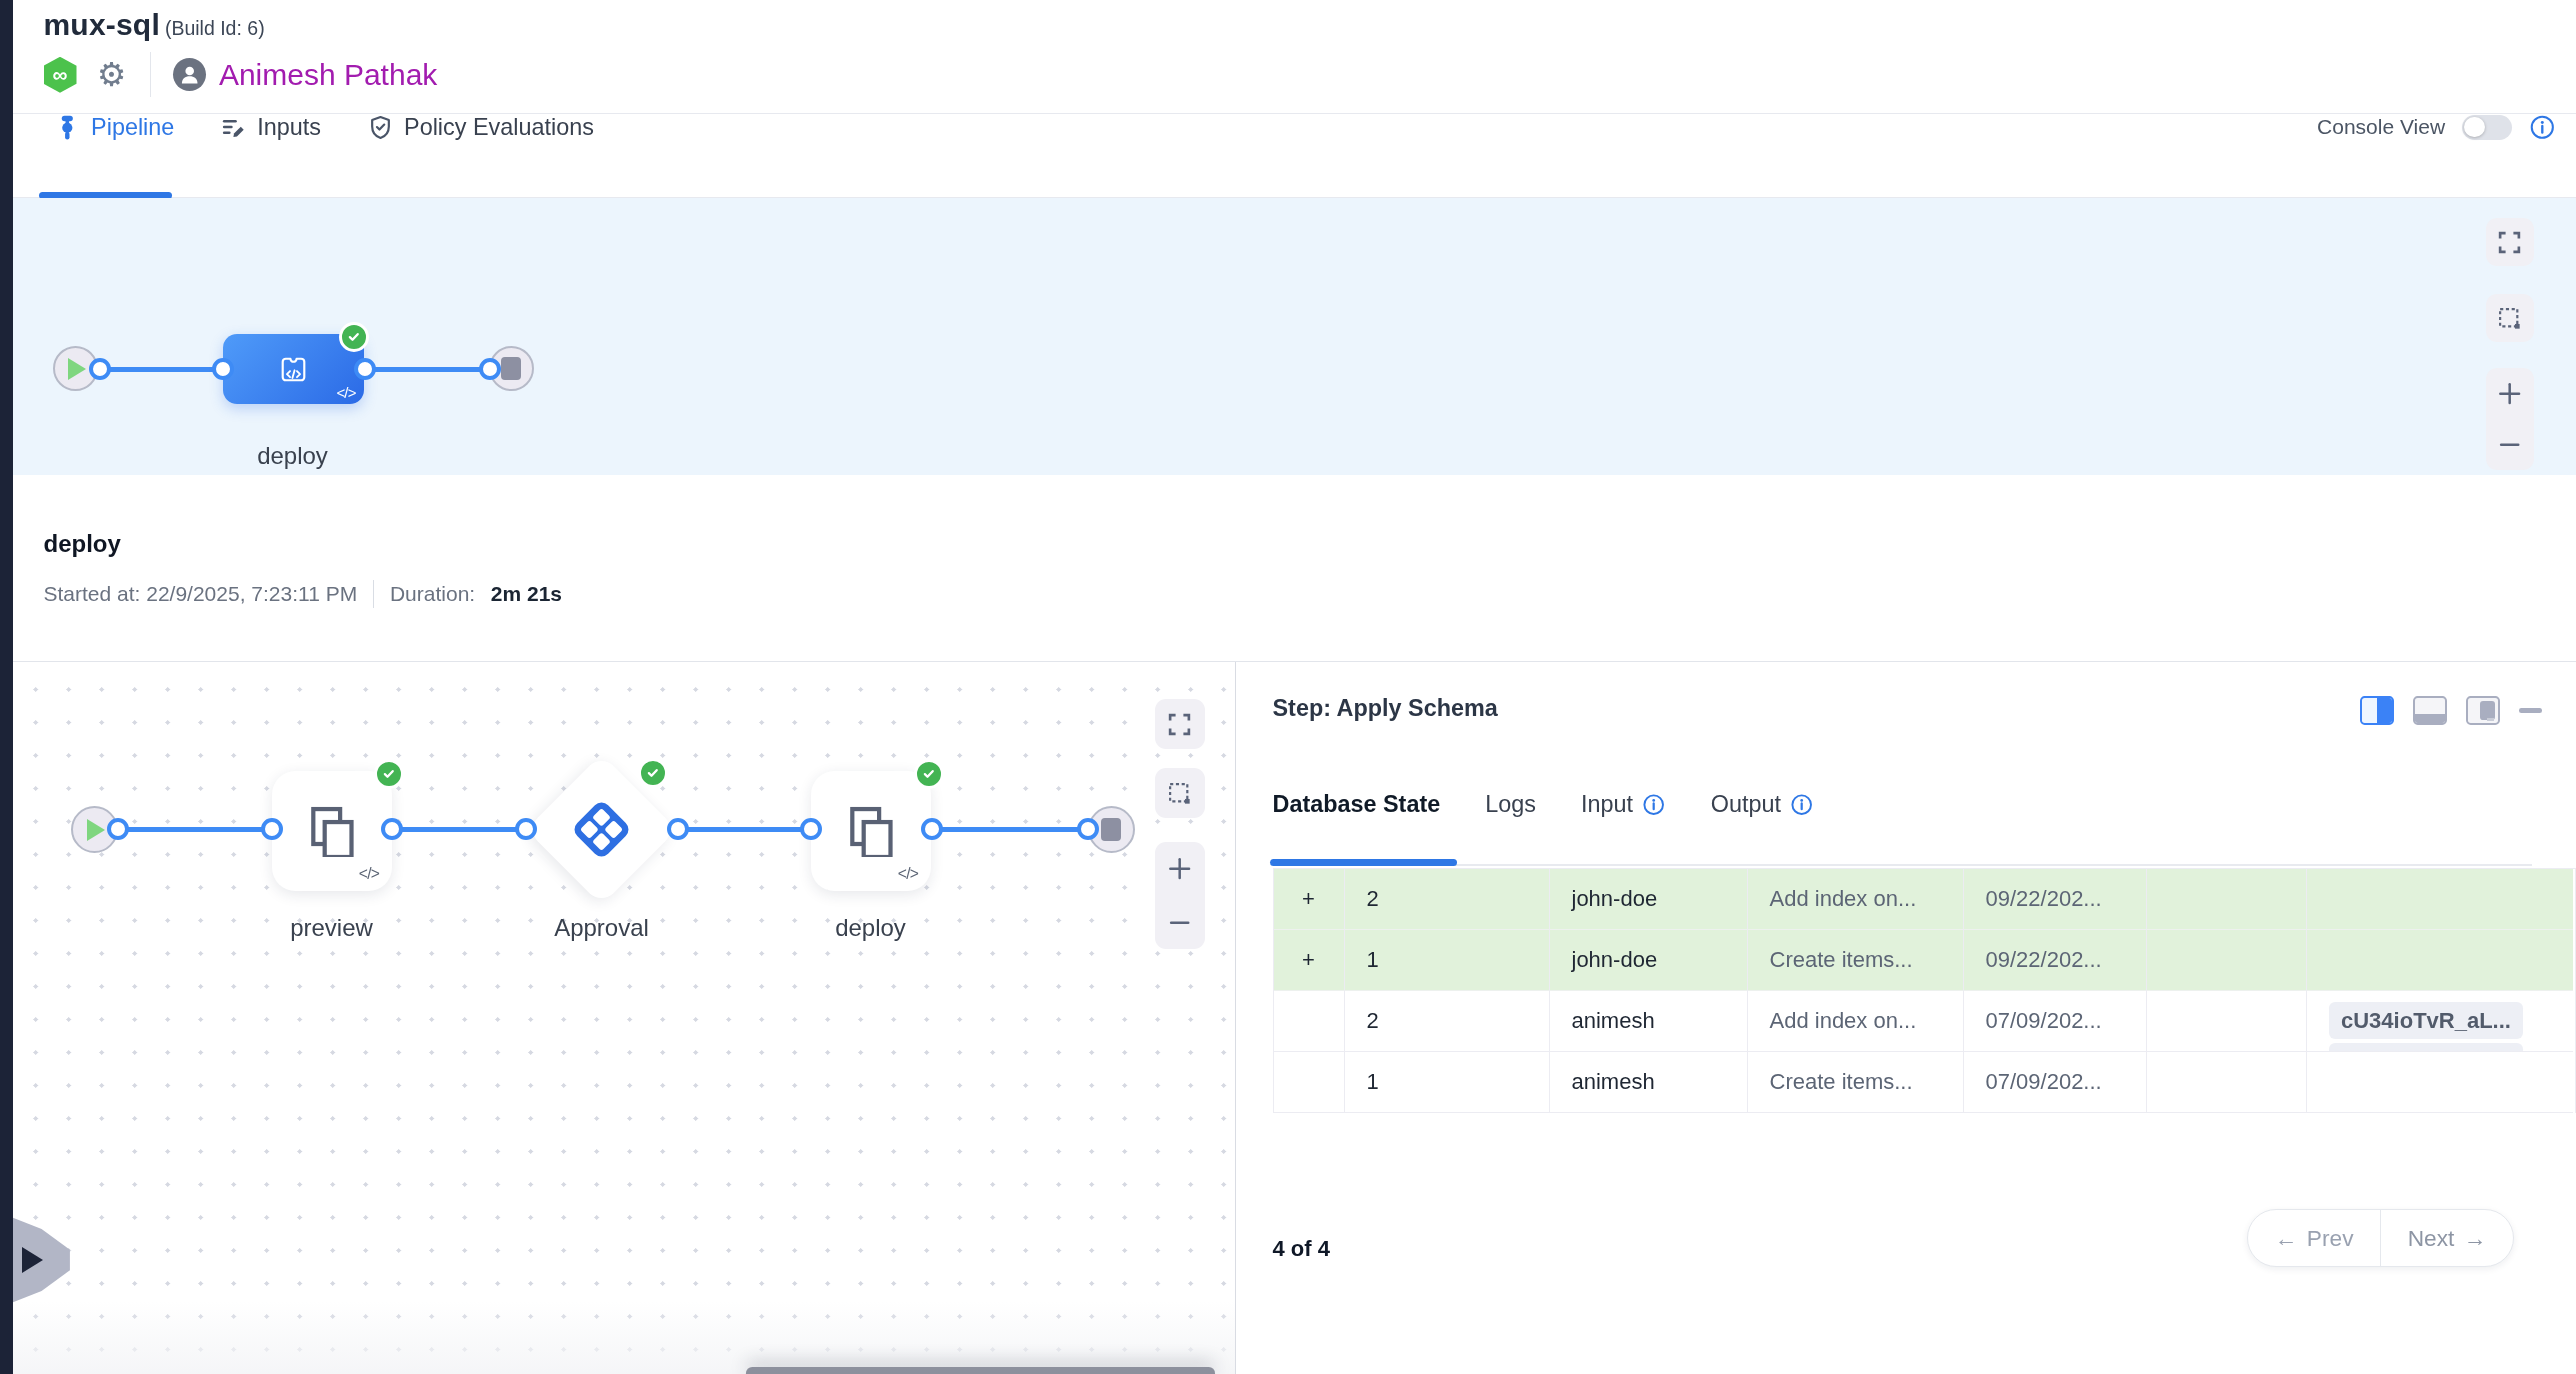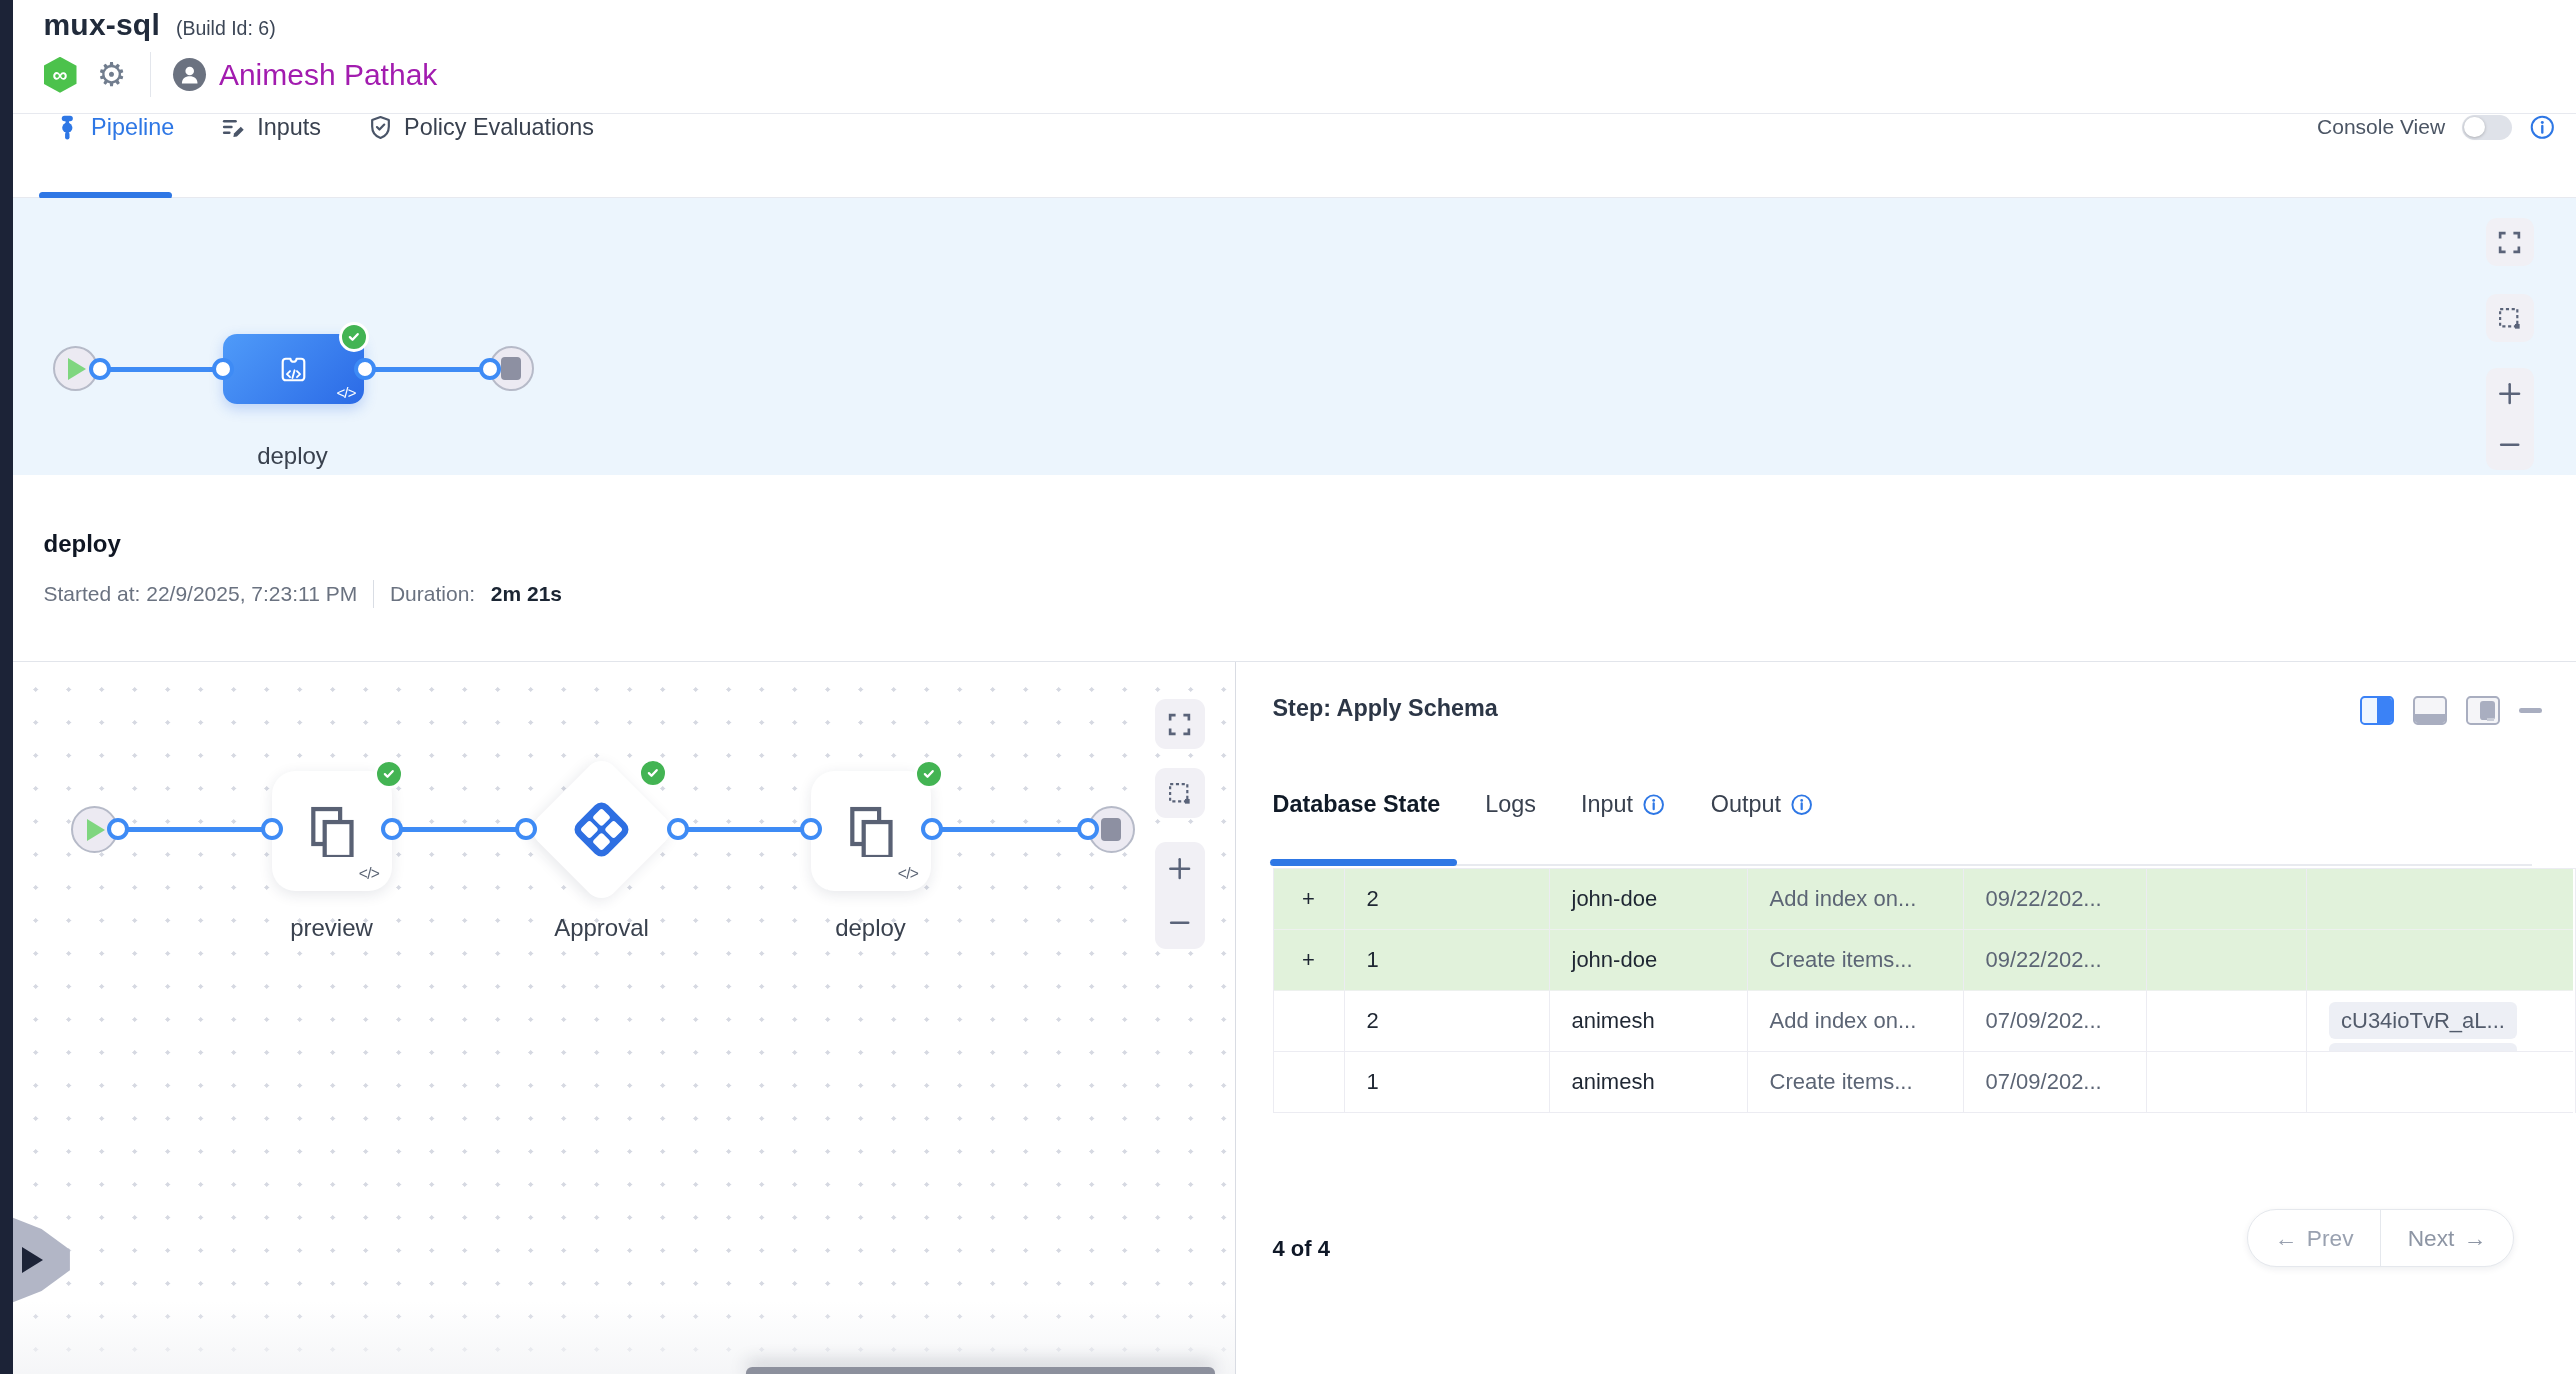--- a/index.html
+++ b/index.html
@@ -7,21 +7,21 @@
   body { font-family:"Liberation Sans","DejaVu Sans",sans-serif; background:#fff; overflow:hidden; position:relative; }
   .page { position:absolute; inset:0; width:2576px; height:1375px; background:#fff; }
 
   
   .rail { position:absolute; left:0; top:0; width:12.5px; height:1375px; background:#1c2337; z-index:40; }
 
   .main { position:absolute; left:12.5px; top:0; right:0; bottom:0; }
 
   
   .header { height:114px; border-bottom:1.6px solid #e7e9ef; padding:7.8px 0 0 31px; }
-  .title-row { display:flex; align-items:baseline; gap:16px; }
+  .title-row { display:flex; align-items:baseline; gap:5px; }
   .app-title { font-size:30px; font-weight:bold; color:#212b3b; letter-spacing:0.2px; }
   .build-id { font-size:19.5px; color:#3c4656; }
   .meta-row { display:flex; align-items:center; margin-top:9.4px; height:47px; }
   .hex-badge { width:33px; height:36px; background:#4cc24c; clip-path:polygon(50% 0,100% 25%,100% 75%,50% 100%,0 75%,0 25%); display:flex; align-items:center; justify-content:center; color:#fff; font-size:21px; font-weight:bold; }
   .gear-btn { font-size:33px; color:#717d8e; margin-left:20.3px; line-height:1; cursor:pointer; }
   .hdr-div { width:1.6px; height:45px; background:#e3e6ec; margin:0 22px 0 23.4px; }
   .avatar { width:33px; height:33px; border-radius:50%; background:#6b7280; display:flex; align-items:center; justify-content:center; }
   .user-name { font-size:30px; color:#a21caf; margin-left:12.5px; }
 
   
@@ -93,21 +93,21 @@
   .dbtable { position:absolute; left:37px; top:206px; width:1303px; border:1.6px solid #ececf2; border-bottom:none; }
   .t-row { display:grid; grid-template-columns:71px 205px 198px 216px 183px 160px 266px; }
   .t-cell { border-right:1.6px solid #ececf2; border-bottom:1.6px solid #ececf2; display:flex; align-items:center; padding-left:22px; overflow:hidden; }
   .t-cell:last-child { border-right:none; }
   .t-head .t-cell { height:82px; font-size:22.7px; font-weight:600; color:#333d4e; line-height:1.25; padding-right:11px; }
   .t-body .t-cell { height:61px; font-size:22px; }
   .t-body.hl .t-cell { background:#e1f2db; border-bottom-color:#edf1ee; }
   .cell-dark { color:#1f2733; }
   .cell-gray { color:#5c6575; }
   .exp-cell { justify-content:center; padding-left:0 !important; font-size:28px; font-weight:300; color:#1f2733; cursor:pointer; }
-  .tag-cell { flex-direction:column; align-items:flex-start; justify-content:flex-start; padding-top:11px; }
+  .tag-cell { flex-direction:column; align-items:flex-start; justify-content:flex-start; padding-top:11px;font-weight:bold; }
   .tag-chip { background:#edeff5; border-radius:6.2px; padding:5.5px 12.5px; font-size:22px; color:#525b6b; white-space:nowrap; }
   .tag-chip.clipped { margin-top:3.9px; }
 
   .row-count { position:absolute; left:37px; top:574px; font-size:22px; font-weight:bold; color:#0f1827; }
   .pager { position:absolute; right:62px; top:547px; height:58px; display:flex; background:#fff; border:1.6px solid #e5e8ed; border-radius:31px; box-shadow:0 2.3px 7.8px rgba(20,30,60,.07); overflow:hidden; }
   .pager-btn { display:flex; align-items:center; gap:9.4px; padding:0 26.6px; font-size:22.7px; color:#99a1b0; cursor:pointer; }
   .pager-btn + .pager-btn { border-left:1.6px solid #e5e8ed; color:#8d95a4; }
 
   svg { display:block; }
 </style>

